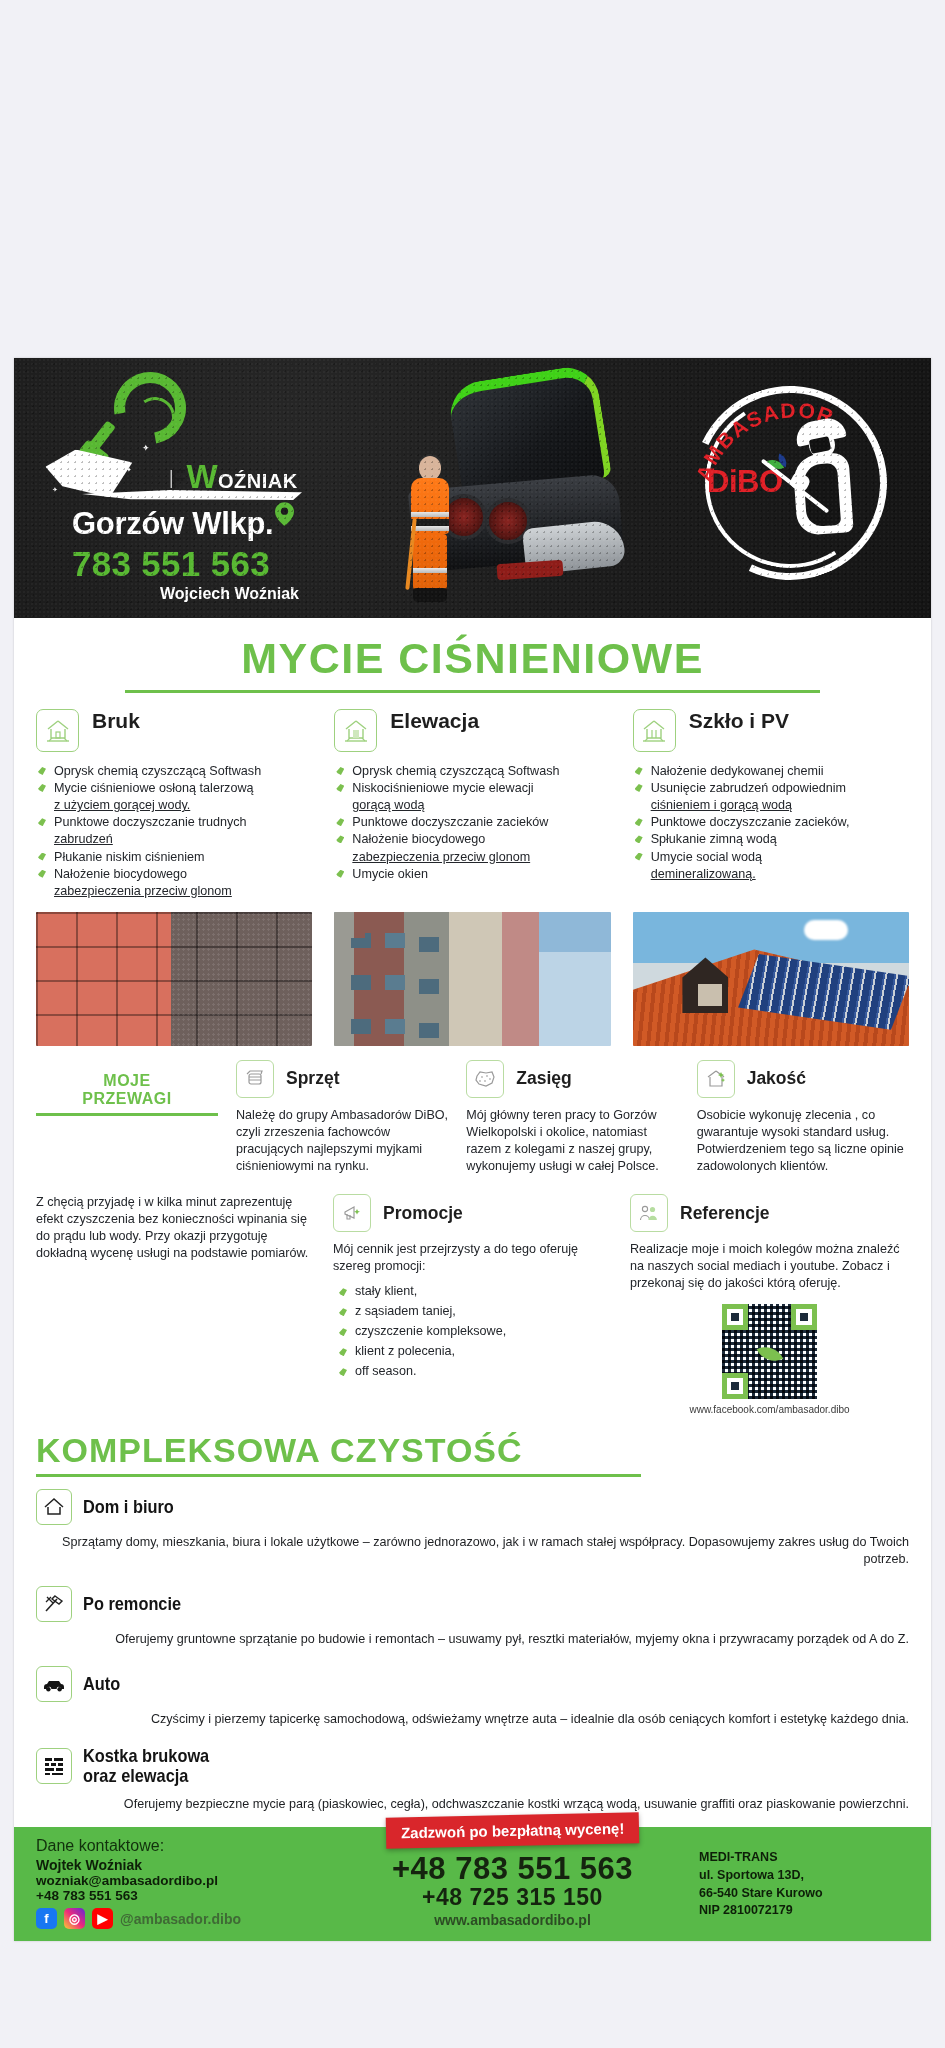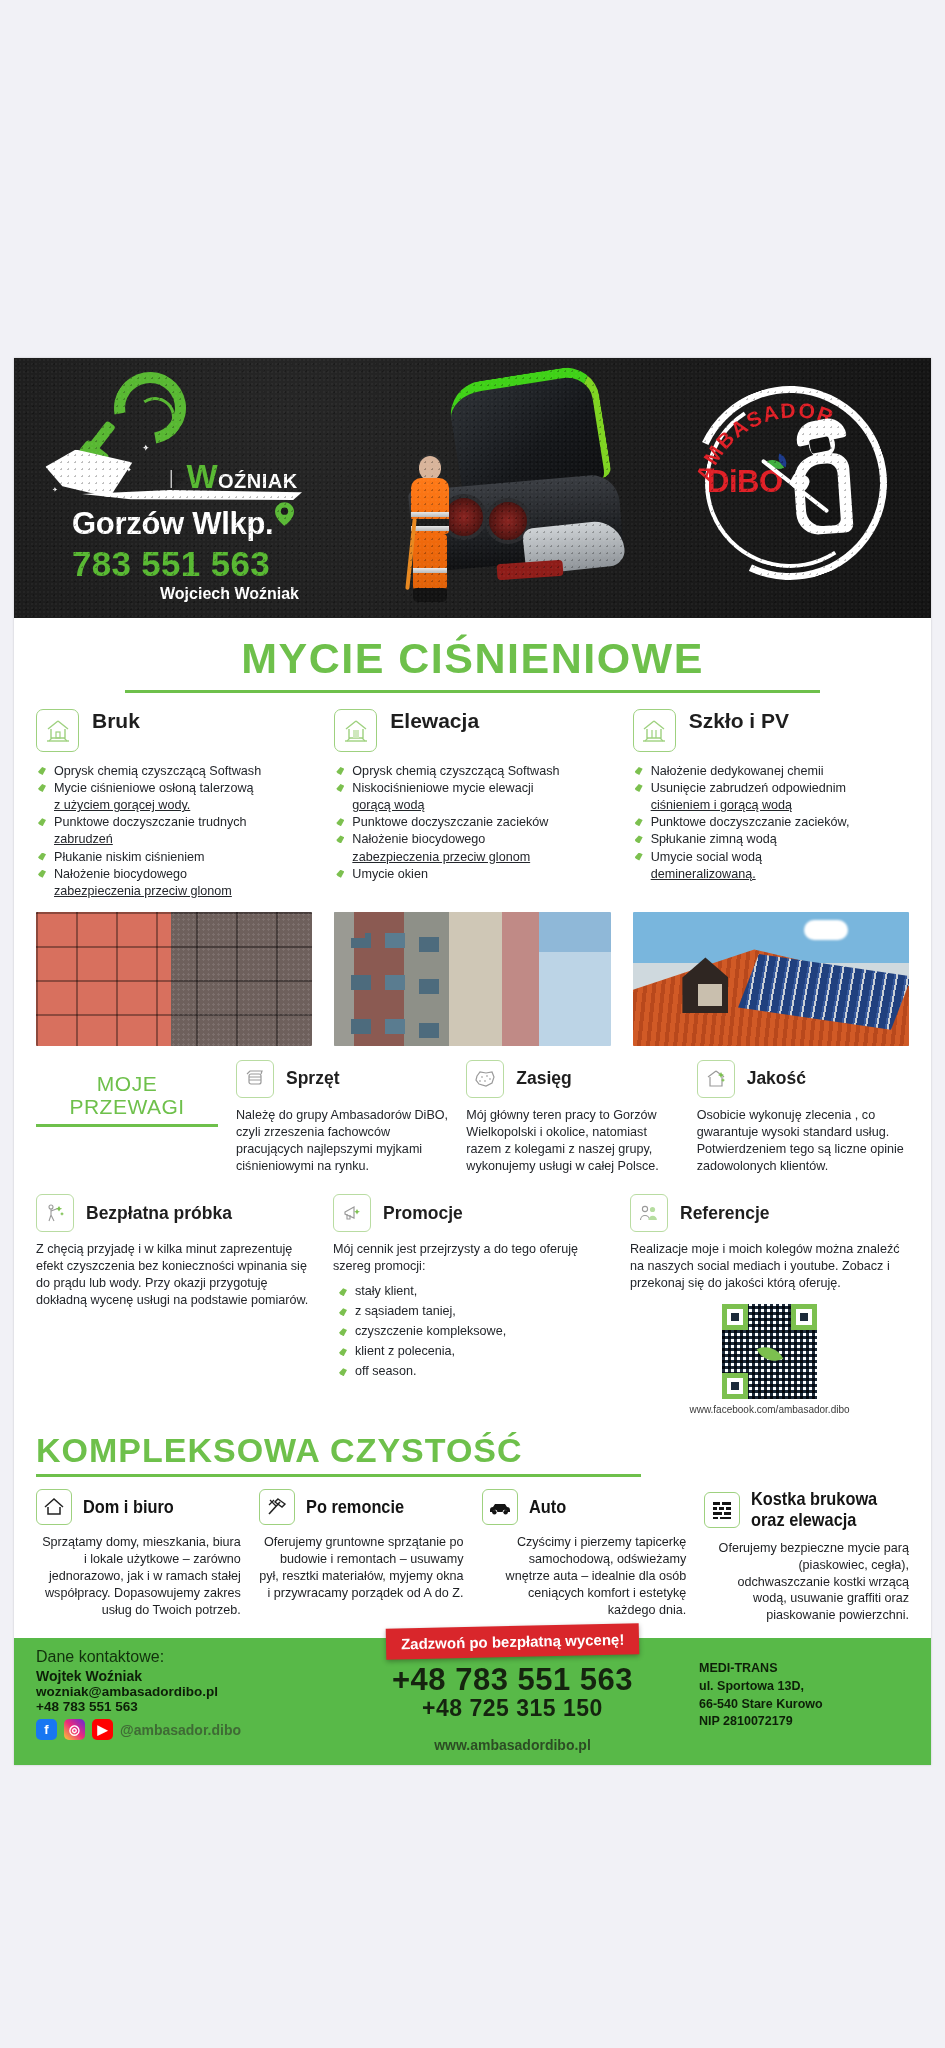--- a/index.html
+++ b/index.html
@@ -280,21 +280,21 @@
   .pv-dormer{ position:absolute; left:18%; top:34%; width:46px; height:56px;
               background:#2f2622; clip-path:polygon(50% 0%,100% 36%,100% 100%,0% 100%,0% 36%); }
   .pv-win{ position:absolute; left:23%; top:52%; width:28px; height:26px;
            background:#c9bfae; border:2px solid #2f2622; }
 
   
   .adv-sec{ padding:14px 22px 0; }
   .adv-row{ display:flex; gap:18px; }
   .adv-side{ width:182px; flex:0 0 182px; padding-top:12px; }
   .side-label{
-    font-size:21px; font-weight:normal; color:#6ec04b; letter-spacing:.5px;
+    font-size:16px; font-weight:bold; color:#6ec04b; letter-spacing:.5px;
     text-align:center; line-height:1.12;
   }
   .side-rule{ width:100%; height:3px; background:#6ec04b; margin-top:5px; }
   .adv-card{ flex:1; }
   .adv-head{ display:flex; align-items:center; gap:12px; margin-bottom:9px; }
   .ico-box-sm{
     width:38px; height:38px; border:1.5px solid #b9dca2; border-radius:6px;
     display:flex; align-items:center; justify-content:center; background:#fff;
     flex:0 0 auto;
   }
@@ -325,21 +325,21 @@
     background:#7cc04f; border-radius:0 100% 0 100%; transform:rotate(-25deg);
   }
   .qr-cap{ font-size:10px; color:#3a3a3a; margin-top:5px; }
 
   
   .komp-wrap{ padding:16px 22px 0; }
   .komp-title{
     font-size:34px; font-weight:bold; color:#6ec04b; letter-spacing:1px;
   }
   .komp-rule{ width:605px; height:3px; background:#6ec04b; margin-top:4px; }
-  .komp-row{ display:flex; gap:18px; padding-top:12px; }
+  .komp-row{ display:flex; gap:18px; padding-top:12px;flex-direction:column; }
   .komp-col{ flex:1; }
   .komp-head{ display:flex; align-items:center; gap:11px; margin-bottom:9px; }
   .ico-box-k{
     width:36px; height:36px; border:1.5px solid #9ed17f; border-radius:6px;
     display:flex; align-items:center; justify-content:center; background:#fff;
     flex:0 0 auto;
   }
   .komp-name{
     font-size:19px; font-weight:bold; color:#141414;
     font-family:"Liberation Sans Narrow","Liberation Sans", sans-serif;
@@ -369,21 +369,21 @@
 
   .f-mid{ flex:1; text-align:center; margin-top:-22px; }
   .cta{
     display:inline-block; background:#d9262b; color:#fff;
     font-size:15px; font-weight:bold; padding:7px 15px;
     transform: rotate(-1.2deg);
     box-shadow:0 2px 5px rgba(0,0,0,.3);
   }
   .f-tel1{ font-size:31px; font-weight:bold; color:#15240f; letter-spacing:.5px; margin-top:5px; }
   .f-tel2{ font-size:23px; font-weight:bold; color:#15240f; letter-spacing:.5px; margin-top:-3px; }
-  .f-web{ font-size:14px; font-weight:bold; color:#2c4d24; margin-top:15px; }
+  .f-web{ font-size:14px; font-weight:bold; color:#2c4d24; margin-top:1px; }
 
   .f-right{ width:210px; padding-top:12px; }
   .f-comp{ font-size:12.5px; font-weight:bold; color:#0d1f08; line-height:1.42; }
 </style>
 </head>
 <body>
 
 <div id="page">
   <div class="flyer">
 
@@ -609,32 +609,20 @@
             </div>
             <div class="adv-name">Jakość</div>
           </div>
           <div class="adv-txt">Osobicie wykonuję zlecenia , co gwarantuje wysoki standard usług. Potwierdzeniem tego są liczne opinie zadowolonych klientów.</div>
         </div>
       </div>
 
       <div class="adv-row" style="margin-top:20px;">
 
         <div class="adv-card">
-          <div class="adv-head">
-            <div class="ico-box-sm">
-              <svg width="22" height="22" viewBox="0 0 22 22" aria-hidden="true">
-                <circle cx="7" cy="5" r="2" stroke="#9a9a9a" stroke-width="1.1" fill="none"></circle>
-                <path d="M7 7 v6 l-2 6 M7 13 l3 6" stroke="#9a9a9a" stroke-width="1.1" fill="none"></path>
-                <path d="M7 9 L15 6" stroke="#9a9a9a" stroke-width="1.1"></path>
-                <path d="M15 4 l1.2 2 2 .8 -2 .8 -1.2 2 -1.2 -2 -2 -.8 2 -.8z" fill="#7cc04f"></path>
-                <path d="M18 10 l.7 1.3 1.3 .6 -1.3 .6 -.7 1.3 -.7 -1.3 -1.3 -.6 1.3 -.6z" fill="#7cc04f"></path>
-              </svg>
-            </div>
-            <div class="adv-name">Bezpłatna próbka</div>
-          </div>
           <div class="adv-txt">Z chęcią przyjadę i w kilka minut zaprezentuję efekt czyszczenia bez konieczności wpinania się do prądu lub wody. Przy okazji przygotuję dokładną wycenę usługi na podstawie pomiarów.</div>
         </div>
 
         <div class="adv-card">
           <div class="adv-head">
             <div class="ico-box-sm">
               <svg width="22" height="22" viewBox="0 0 22 22" aria-hidden="true">
                 <path d="M4 10 L13 5 V16 L4 12 Z" stroke="#9a9a9a" stroke-width="1.2" fill="none"></path>
                 <path d="M6 12 v5 h3 v-4" stroke="#9a9a9a" stroke-width="1.1" fill="none"></path>
                 <path d="M16 7 l1 2 2 .8 -2 .8 -1 2 -1 -2 -2 -.8 2 -.8z" fill="#7cc04f"></path>

